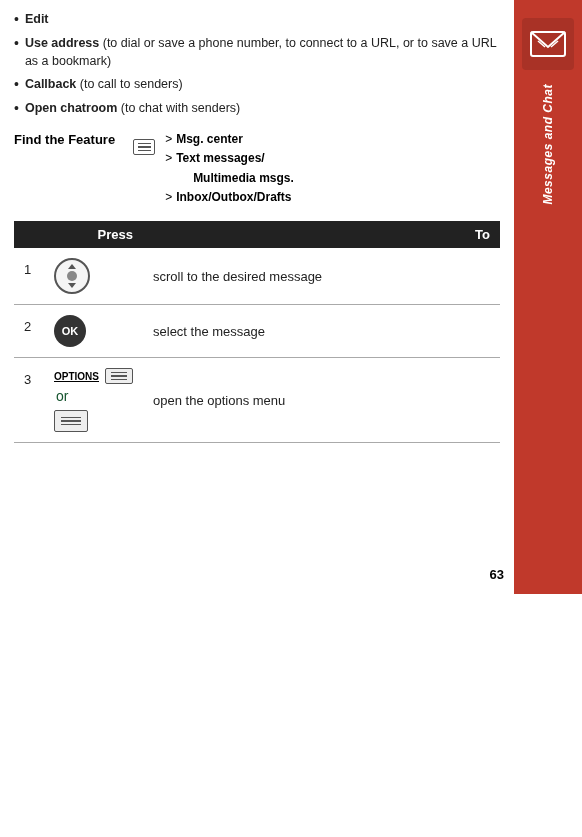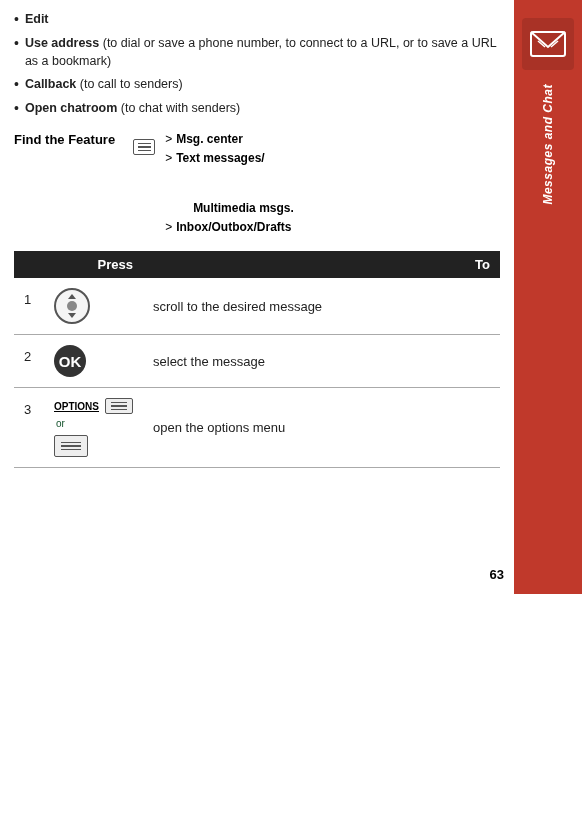--- a/index.html
+++ b/index.html
@@ -140,21 +140,20 @@
     }
     .path-arrow {
       margin-right: 4px;
       font-size: 12px;
     }
     .path-bold {
       font-weight: bold;
     }
     .path-indent {
       margin-left: 28px;
-      margin-top: 30px;
     }
 
     
     .press-table {
       width: 100%;
       border-collapse: collapse;
       margin-top: 4px;
     }
     .press-table thead tr {
       background: #222;
@@ -239,21 +238,21 @@
     
     .ok-button {
       width: 32px;
       height: 32px;
       border-radius: 50%;
       background: #333;
       display: flex;
       align-items: center;
       justify-content: center;
       color: #fff;
-      font-size: 15px;
+      font-size: 11px;
       font-weight: bold;
     }
 
     
     .options-row {
       display: flex;
       align-items: center;
       gap: 6px;
     }
     .options-label {
@@ -273,21 +272,21 @@
       justify-content: center;
       align-items: center;
       gap: 2px;
     }
     .opt-line {
       width: 16px;
       height: 1.5px;
       background: #555;
     }
     .or-text {
-      font-size: 10px;
+      font-size: 14px;
       color: #14532d;
       margin-top: 4px;
       margin-left: 2px;
     }
     .bottom-menu-button {
       width: 34px;
       height: 22px;
       border: 1.5px solid #555;
       border-radius: 2px;
       background: #eee;

